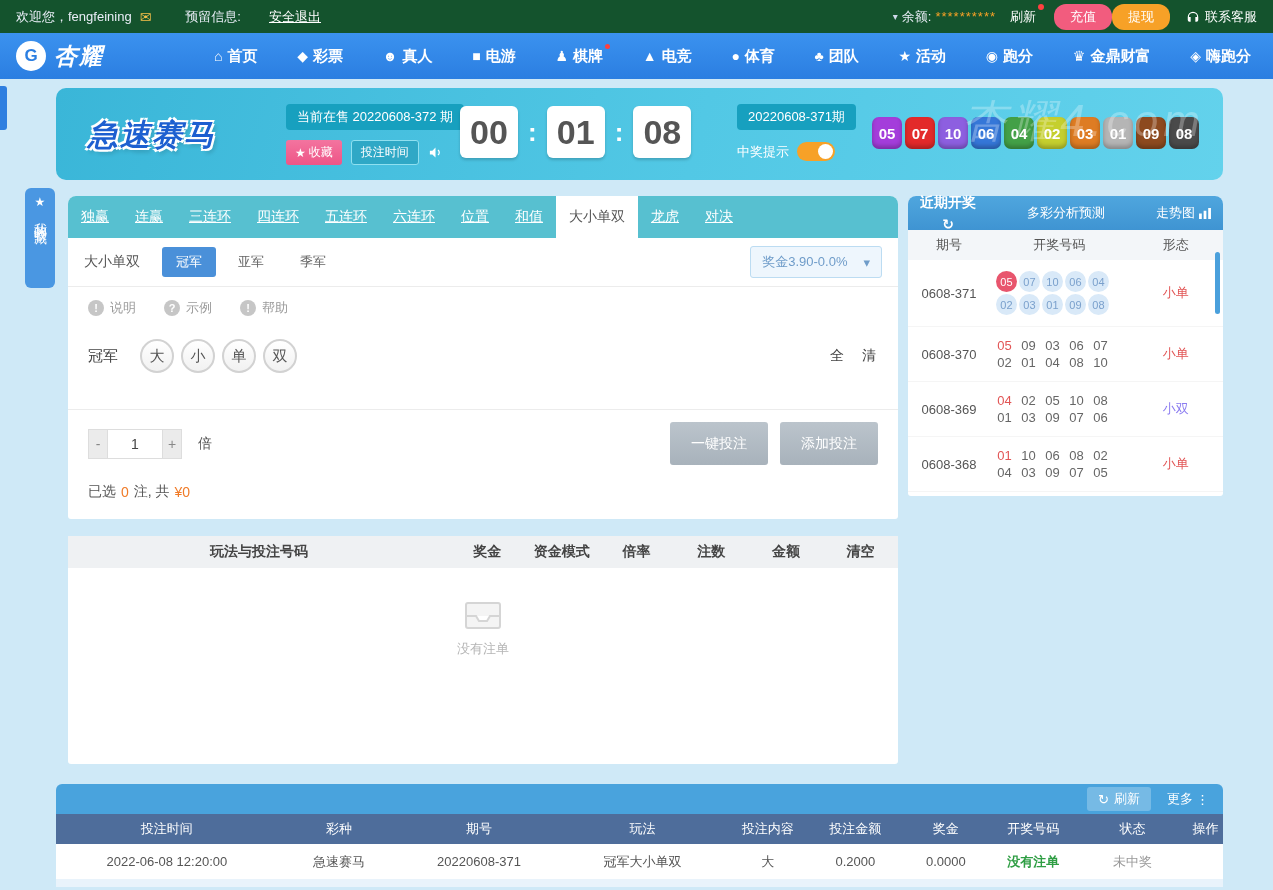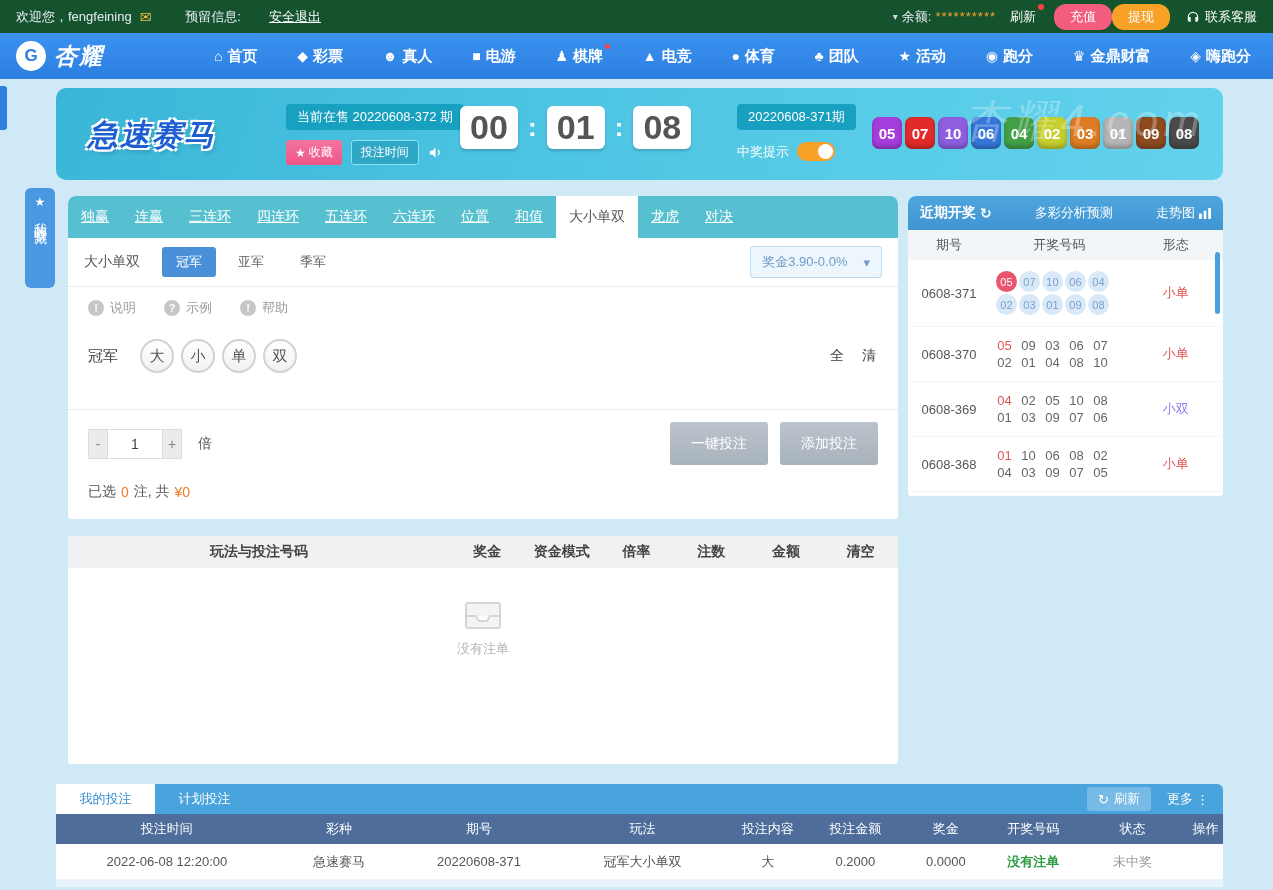--- a/index.html
+++ b/index.html
@@ -40,21 +40,21 @@
 
 
 .banner { position:absolute; left:56px; top:88px; width:1167px; height:92px; border-radius:10px; background:linear-gradient(105deg,#3ab6d8 0%,#52c8e5 55%,#63d2ec 100%); }
 .game-title { position:absolute; left:32px; top:27px; font-size:30px; font-weight:bold; font-style:italic; color:#1d5fd0; letter-spacing:2px; text-shadow:-2px -2px 0 #fff,2px -2px 0 #fff,-2px 2px 0 #fff,2px 2px 0 #fff,3px 4px 4px rgba(0,0,0,.18); }
 .cur-issue { position:absolute; left:230px; top:16px; background:#17a0bf; color:#fff; font-size:13px; padding:4px 11px; border-radius:4px; }
 .fav-row { position:absolute; left:230px; top:52px; display:flex; align-items:center; gap:9px; }
 .fav-badge { display:flex; align-items:center; gap:3px; background:linear-gradient(180deg,#f3749f,#ee5587); border:none; border-radius:3px; color:#fff; font-size:12px; padding:4px 9px; }
 .time-badge { background:#2fa8c6; border:1px solid #8fe0f0; border-radius:3px; color:#fff; font-size:12px; padding:3px 9px; }
 .speaker { display:flex; align-items:center; }
 .countdown { position:absolute; left:404px; top:18px; display:flex; align-items:center; }
-.cd-box { width:58px; height:43px; background:#fff; border-radius:6px; box-shadow:0 2px 3px rgba(0,0,0,.18); font-size:34px; font-weight:bold; color:#555; display:flex; align-items:center; justify-content:center; }
+.cd-box { width:58px; height:52px; background:#fff; border-radius:6px; box-shadow:0 2px 3px rgba(0,0,0,.18); font-size:34px; font-weight:bold; color:#555; display:flex; align-items:center; justify-content:center; }
 .cd-colon { color:#fff; font-size:26px; font-weight:bold; margin:0 10px; }
 .last-issue { position:absolute; left:681px; top:16px; background:#17a0bf; color:#fff; font-size:13px; padding:4px 11px; border-radius:4px; }
 .wintip-row { position:absolute; left:681px; top:54px; display:flex; align-items:center; gap:8px; color:#fff; font-size:13px; }
 .toggle { position:relative; width:38px; height:19px; border-radius:10px; background:#f7a127; display:inline-block; }
 .toggle .knob { position:absolute; top:2px; right:2px; width:15px; height:15px; border-radius:50%; background:#fff; }
 .balls { position:absolute; left:816px; top:29px; display:flex; gap:3px; }
 .ball { width:30px; height:32px; border-radius:7px; color:#fff; font-size:15px; font-weight:bold; display:flex; align-items:center; justify-content:center; box-shadow:inset 0 -3px 4px rgba(0,0,0,.25); }
 .watermark { position:absolute; right:18px; top:4px; font-size:44px; font-weight:normal; font-style:italic; letter-spacing:5px; color:rgba(255,255,255,.28); pointer-events:none; }
 
 
@@ -95,21 +95,21 @@
 .slip-head { display:flex; height:32px; background:#eff1f3; align-items:center; font-size:14px; font-weight:bold; color:#444; }
 .slip-col { text-align:center; }
 .slip-col.c0 { width:46%; }
 .slip-col.cx { width:9%; }
 .slip-empty { display:flex; flex-direction:column; align-items:center; margin-top:26px; color:#b5b5b5; font-size:13px; gap:6px; }
 
 
 .sidebar { position:absolute; left:908px; top:196px; width:315px; background:#fff; border-radius:8px 8px 3px 3px; padding-bottom:4px; }
 .sb-head { height:34px; background:linear-gradient(180deg,#4fa6de,#3f94d2); border-radius:8px 8px 0 0; display:flex; align-items:center; justify-content:space-between; padding:0 12px; color:#fff; font-size:13px; }
 .sb-tab { display:flex; align-items:center; gap:4px; }
-.sb-tab.first { font-weight:bold; font-size:14px; }
+.sb-tab.first { font-weight:bold; font-size:14px;flex-direction:column; }
 .sb-cols { display:flex; height:30px; background:#f3f6f9; align-items:center; font-size:13px; color:#555; }
 .sb-c1 { width:26%; text-align:center; }
 .sb-c2 { width:44%; text-align:center; }
 .sb-c3 { width:30%; text-align:center; }
 .sb-row { display:flex; align-items:center; padding:9px 0; border-bottom:1px solid #f5f5f5; }
 .sb-issue { width:26%; text-align:center; font-size:13px; color:#555; }
 .sb-nums { width:44%; }
 .num-line { display:flex; gap:2px; margin:2px 0 2px 6px; align-items:center; }
 .sb-ball { width:21px; height:21px; border-radius:50%; background:#d9e9f8; color:#7aa0cc; font-size:11px; display:flex; align-items:center; justify-content:center; }
 .sb-ball.hot { background:#e8556d; color:#fff; }
@@ -489,24 +489,20 @@
             </div>
           </div>
           <div class="sb-shape shape-red" data-interactable="false">小单</div>
         </div>
       </div>
     <div class="sb-scroll" data-interactable="true"></div>
   </div>
 
   <div class="bottom" data-interactable="false">
     <div class="bt-bar" data-interactable="false">
-      <span style="display:flex" data-interactable="false">
-          <span class="bt-tab active" data-interactable="true">我的投注</span>
-          <span class="bt-tab" data-interactable="true">计划投注</span>
-        </span>
       <div class="bt-right" data-interactable="false">
         <span class="bt-refresh" data-interactable="true">
           <span data-interactable="false">↻</span>
           <span data-interactable="false">刷新</span>
         </span>
         <span class="bt-more" data-interactable="true">
           <span data-interactable="false">更多</span>
           <span data-interactable="false">⋮</span>
         </span>
       </div>

